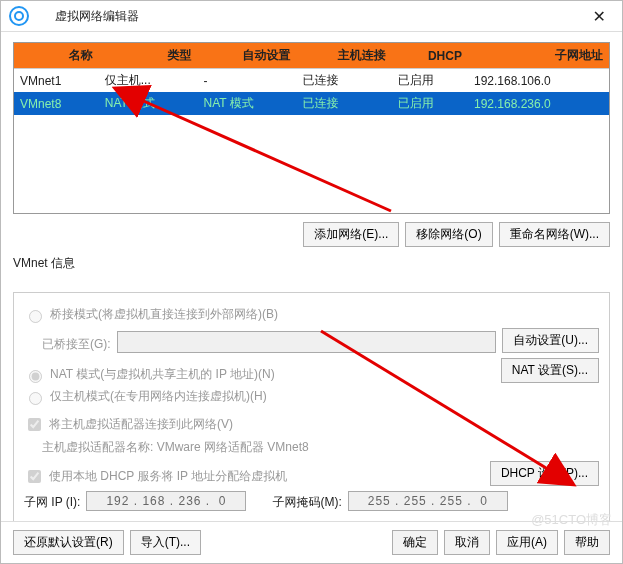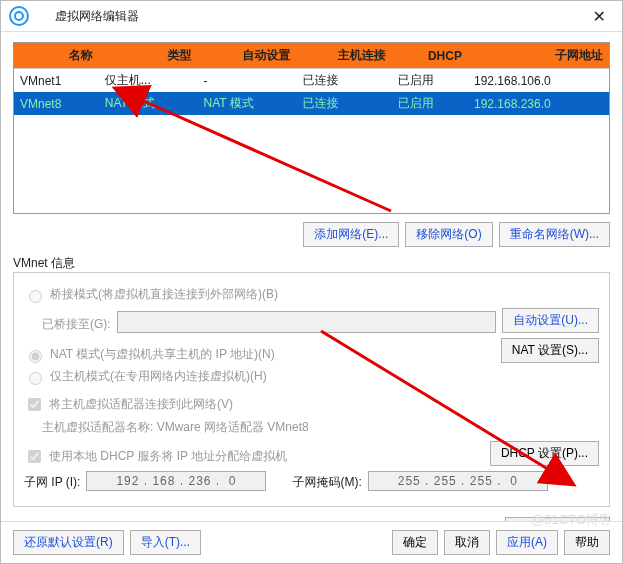--- a/index.html
+++ b/index.html
@@ -10,27 +10,27 @@
   .titlebar .title { flex:1; font-size:12px; }
   .titlebar .close { font-size:16px; padding:0 8px; cursor:pointer; }
   .content { padding:10px 12px; }
   .table-wrap { border:1px solid #999; height:170px; overflow:hidden; background:#fff; }
   table { width:100%; border-collapse:collapse; font-size:12px; }
   th { text-align:right; font-weight:700; padding:4px 6px; border-bottom:1px solid #ccc; background:#f97316; }
   td { padding:3px 6px; }
   tr.sel td { background:#0a64c8; color:#86efac; }
   .btn-row { display:flex; justify-content:flex-end; gap:6px; margin:8px 0; }
   button { font-family:inherit; font-size:12px; padding:3px 10px; background:#f3f3f3; border:1px solid #adadad; cursor:pointer; }
-  button:disabled { color:#1d4ed8; background:#f5f5f5; }
-  .section-title { margin:6px 0 0 0; }
+  button:disabled { color:#000000; background:#f5f5f5; }
+  .section-title { margin:6px 0 20px 0; }
   .fieldset { border:1px solid #ccc; padding:8px 10px 10px 10px; position:relative; }
   .radio-row, .check-row, .ip-row { display:flex; align-items:flex-end; gap:6px; margin:5px 0; }
   .radio-row label, .check-row label { display:flex; align-items:center; gap:5px; }
   .flex-right { margin-left:auto; }
-  input[type=text] { font-family:inherit; font-size:12px; padding:2px 14px; border:1px solid #aaa; }
+  input[type=text] { font-family:inherit; font-size:12px; padding:2px 4px; border:1px solid #aaa; }
   input[disabled] { background:#f0f0f0; color:#666; }
   .ip-input { width:150px; text-align:center; letter-spacing:1px; }
   .combo { flex:1; height:20px; background:#f0f0f0; border:1px solid #aaa; }
   .indent { margin-left:18px; }
   .warn-row { display:flex; align-items:center; justify-content:flex-end; gap:6px; margin:10px 0; }
   .warn-icon { width:16px; height:16px; background:#ffcc00; border-radius:2px; position:relative; }
   .warn-icon::before { content:"!"; position:absolute; left:5px; top:0; font-weight:bold; font-size:12px; color:#333; }
   .shield { display:inline-block; width:14px; height:14px; background:linear-gradient(135deg,#2e7cd6 50%,#ffc107 50%); border-radius:2px 2px 6px 6px; margin-right:4px; vertical-align:middle; }
   .bottom-row { display:flex; align-items:center; gap:6px; padding:8px 12px; border-top:1px solid #ddd; position:absolute; bottom:0; left:0; right:0; background:#fff; }
   .bottom-row .spacer { flex:1; }

